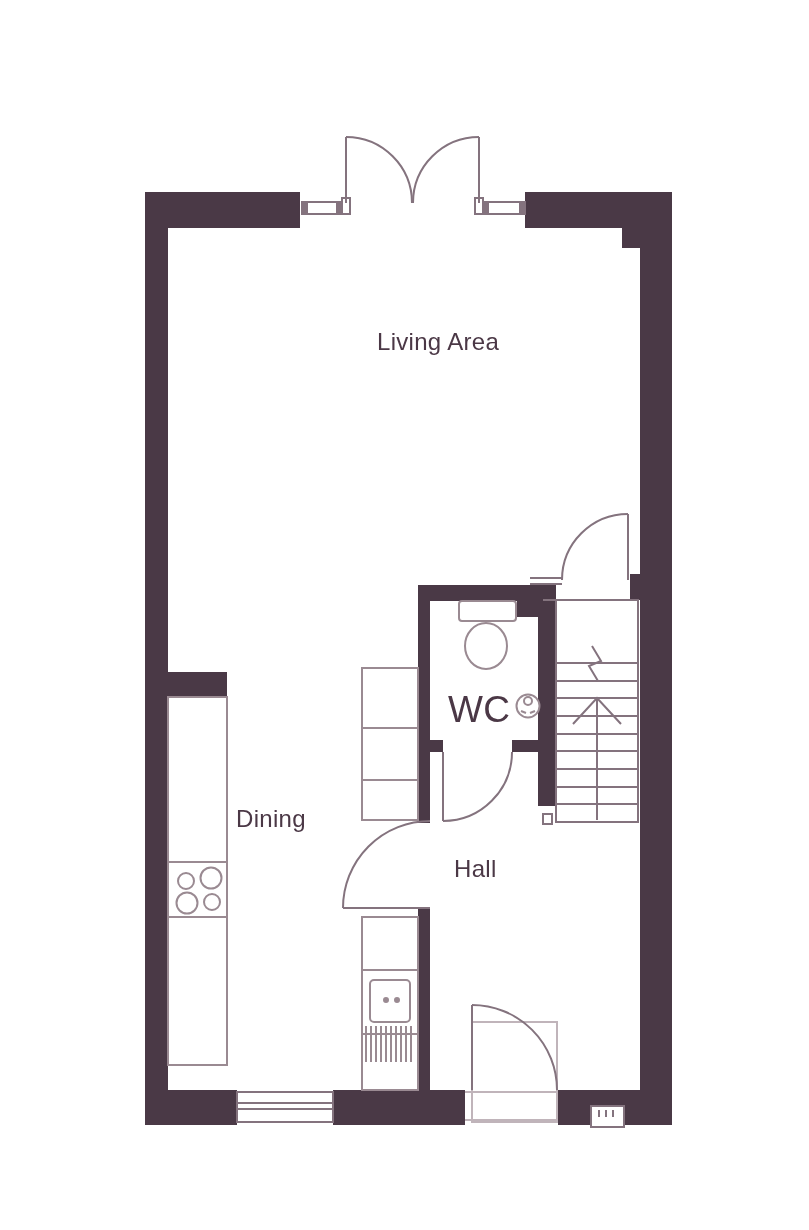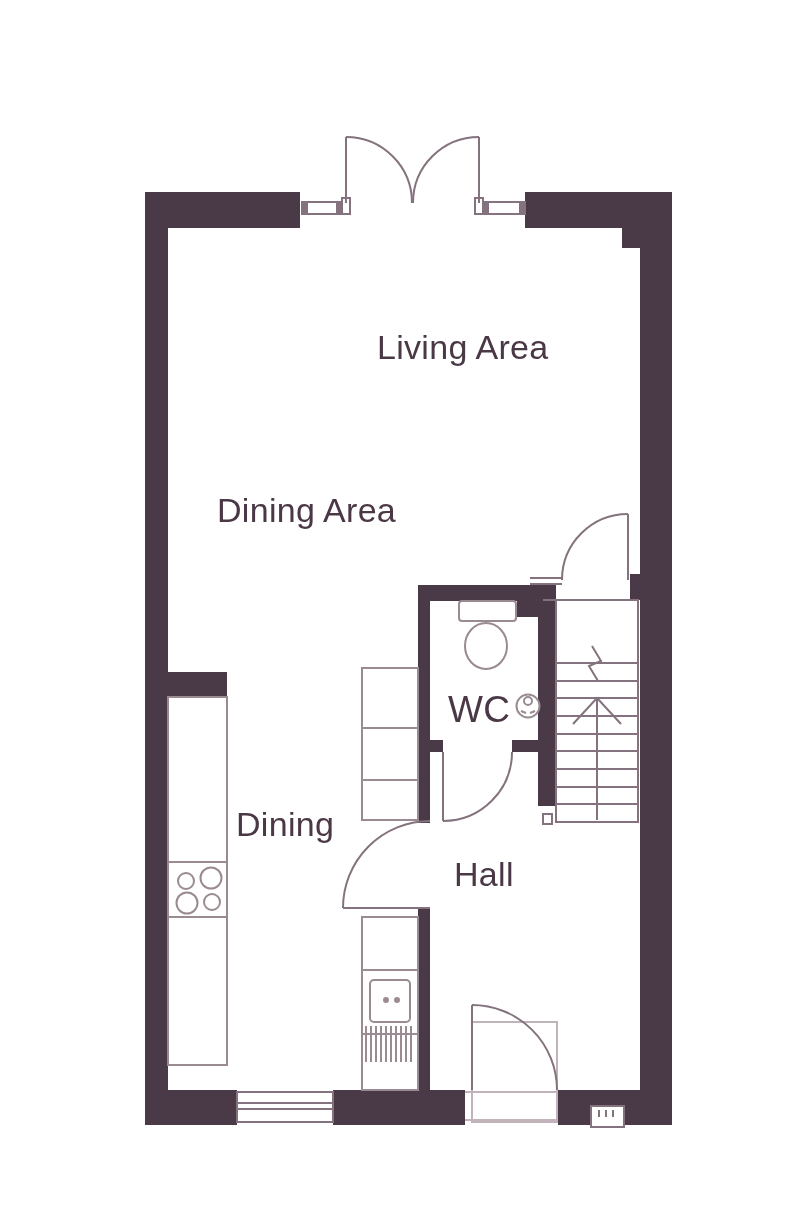--- a/index.html
+++ b/index.html
@@ -7,21 +7,21 @@
     position:relative;
     width:809px;height:1230px;
     background:var(--bg,#fff);
     font-family:"Liberation Sans", sans-serif;
     overflow:hidden;
   }
   .plan-svg{position:absolute;left:0;top:0;}
   .room-label{
     position:absolute;
     color:var(--label,#4b3846);
-    font-size:34px;
+    font-size:24px;
     line-height:1;
     letter-spacing:.3px;
     white-space:nowrap;
     font-weight:400;
   }
   .room-label.wc{font-size:37px;}
 </style>
 </head>
 <body>
 
@@ -178,18 +178,17 @@
 
     <g stroke="var(--line,#84737e)" stroke-width="2">
       <rect x="591" y="1106" width="33" height="21" fill="#fff"></rect>
       <line x1="599" y1="1110" x2="599" y2="1117"></line>
       <line x1="606" y1="1110" x2="606" y2="1117"></line>
       <line x1="613" y1="1110" x2="613" y2="1117"></line>
     </g>
   </svg>
 
   <div class="room-label" style="left:377px;top:330px;">Living Area</div>
-  <div class="room-label" style="left:217px;top:493px;">Dining Area</div>
   <div class="room-label" style="left:236px;top:807px;">Dining</div>
   <div class="room-label wc" style="left:448px;top:691px;">WC</div>
   <div class="room-label" style="left:454px;top:857px;">Hall</div>
 
 </div>
 
 </body></html>

